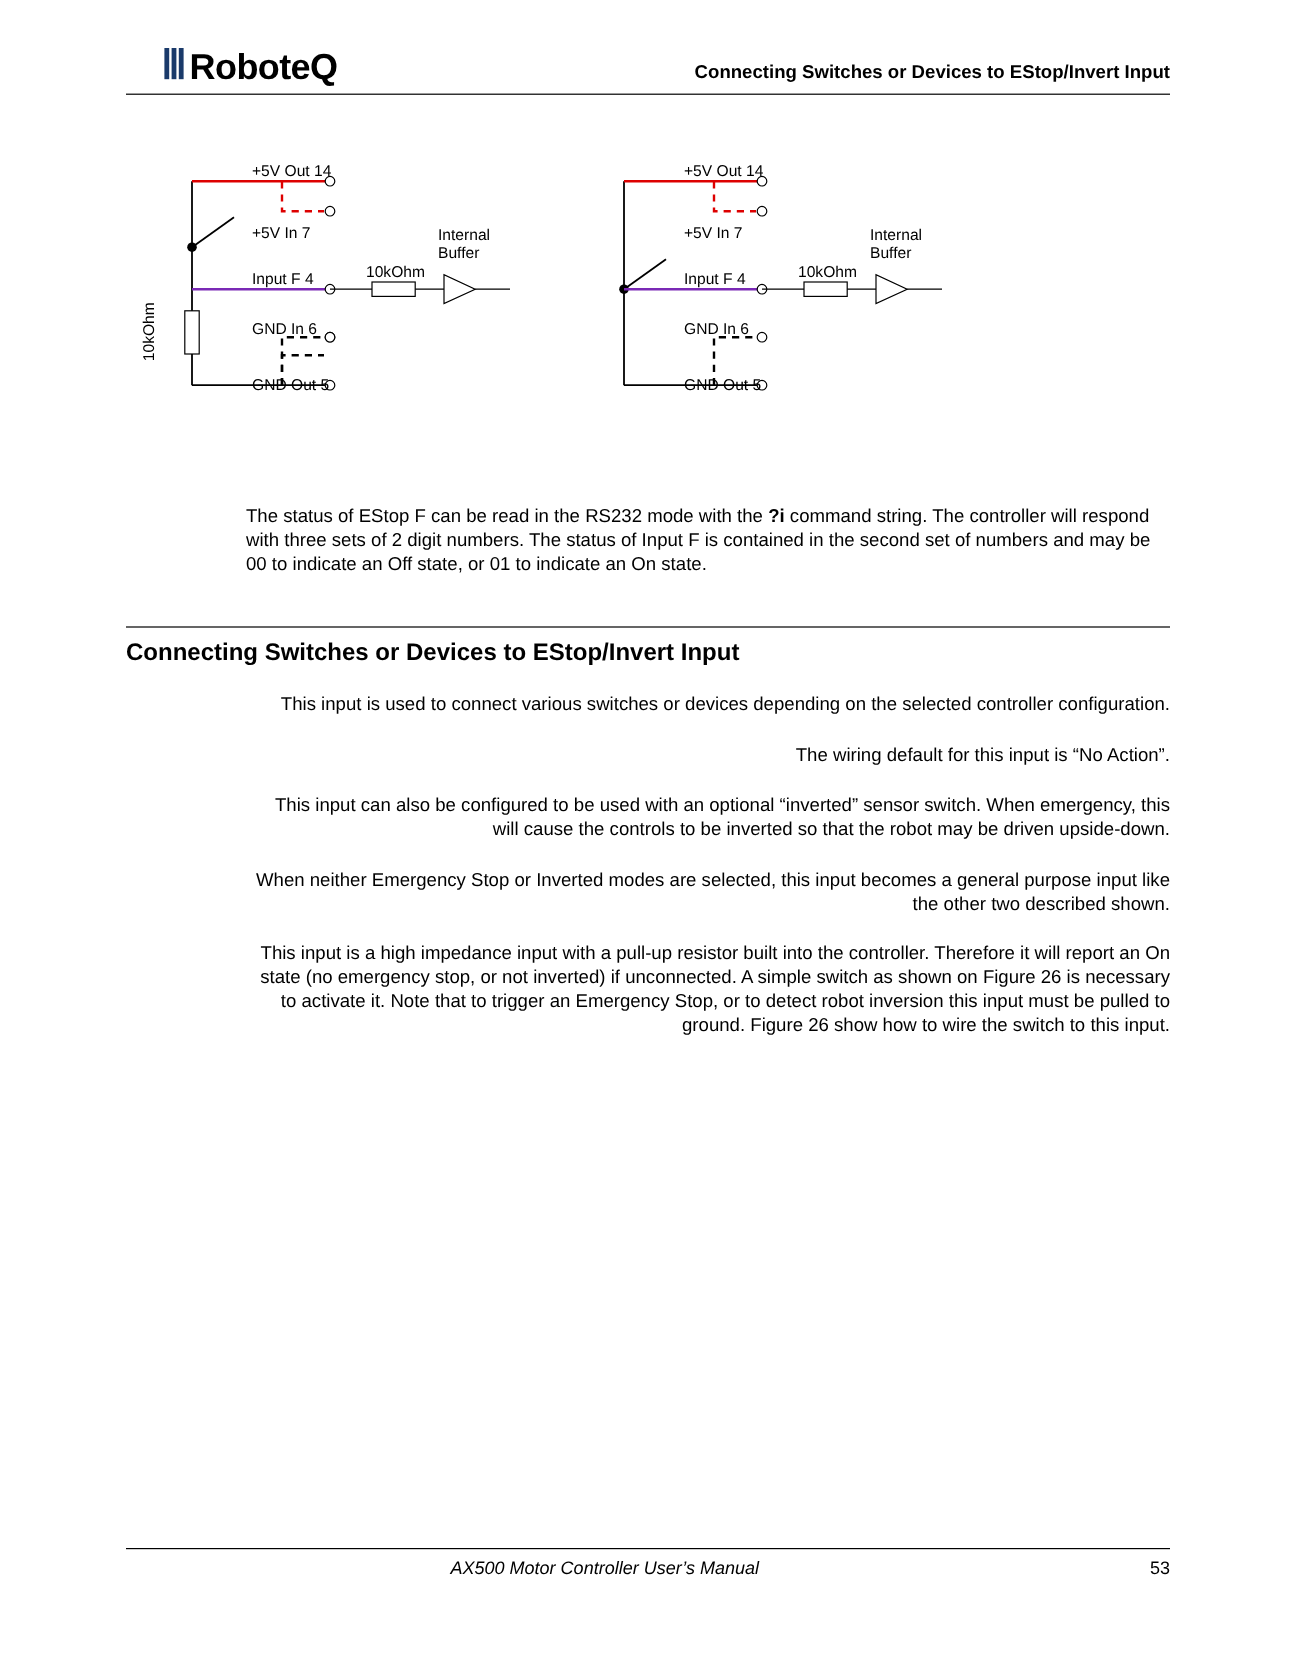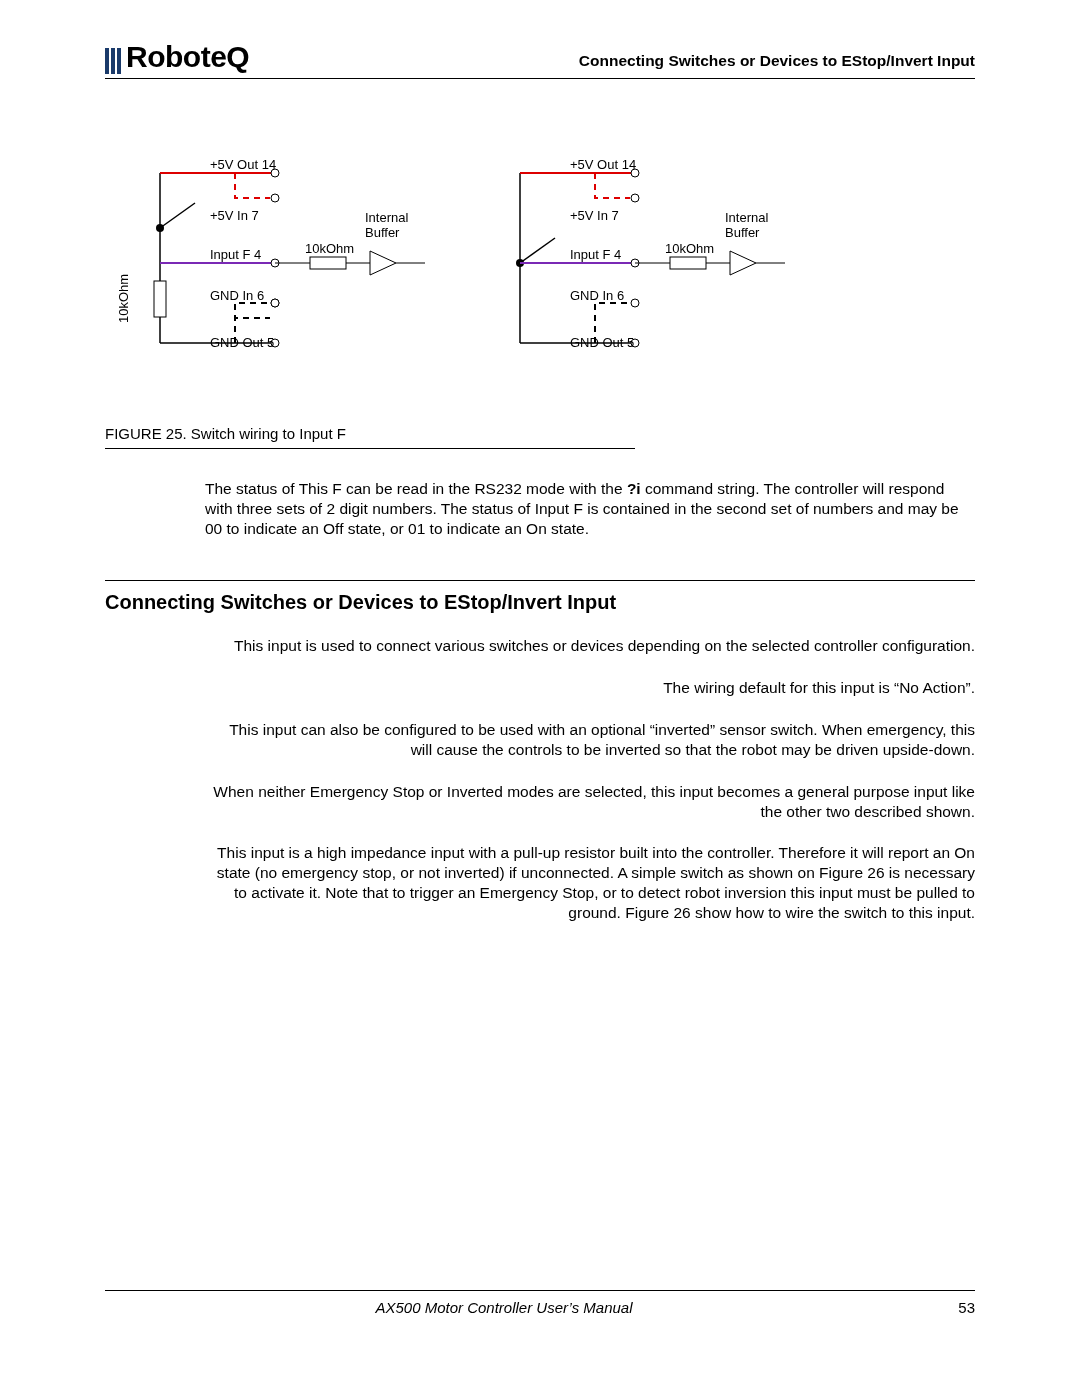--- a/index.html
+++ b/index.html
@@ -22,21 +22,22 @@
     align-items: flex-end;
     border-bottom: 1px solid #000;
     padding-bottom: 4px;
   }
   .logo {
     font-family: "Arial Black", Arial, sans-serif;
     font-weight: 900;
     font-size: 30px;
     letter-spacing: -0.5px;
     display: flex;
-    align-items: flex-end;
+    align-items: flex-start;
+    margin-left: 32px;
   }
   .logo-bars {
     display: inline-flex;
     gap: 2px;
     margin-right: 5px;
   }
   .logo-bars span {
     display: inline-block;
     width: 4px;
     height: 26px;
@@ -46,21 +47,21 @@
     flex: 1;
     text-align: right;
     font-weight: bold;
     font-size: 15.5px;
     padding-bottom: 4px;
   }
 
   .diagram-area {
     position: relative;
     height: 250px;
-    margin-top: 84px;
+    margin-top: 62px;
   }
   .schematic {
     position: absolute;
     width: 340px;
     height: 220px;
   }
   .schematic.left { left: 35px; top: 0; }
   .schematic.right { left: 395px; top: 0; }
   .schematic svg { position: absolute; left: 0; top: 0; }
   .slabel { position: absolute; font-size: 13px; white-space: nowrap; }
@@ -203,24 +204,23 @@
       <div class="slabel" style="left:70px; top:-6px;">+5V Out  14</div>
       <div class="slabel" style="left:70px; top:45px;">+5V In  7</div>
       <div class="slabel" style="left:70px; top:84px;">Input F  4</div>
       <div class="slabel" style="left:165px; top:78px;">10kOhm</div>
       <div class="slabel" style="left:225px; top:48px; line-height:1.15;">Internal<br>Buffer</div>
       <div class="slabel" style="left:70px; top:125px;">GND In  6</div>
       <div class="slabel" style="left:70px; top:172px;">GND Out  5</div>
     </div>
   </div>
 
-  <div class="caption-row">FIGURE 25.  Switch wiring to Input F</div>
 
   <p class="body-para">
-    <span>The status of This F can be read in the RS232 mode with the </span><b>?i</b><span> command string. The controller will respond with three sets of 2 digit numbers. The status of Input F is contained in the second set of numbers and may be 00 to indicate an Off state, or 01 to indicate an On state.</span>
+    <span>The status of EStop F can be read in the RS232 mode with the </span><b>?i</b><span> command string. The controller will respond with three sets of 2 digit numbers. The status of Input F is contained in the second set of numbers and may be 00 to indicate an Off state, or 01 to indicate an On state.</span>
   </p>
 
   <h2 class="section-heading">Connecting Switches or Devices to EStop/Invert Input</h2>
 
   <p class="body-para tight">This input is used to connect various switches or devices depending on the selected controller configuration.</p>
   <p class="body-para tight">The wiring default for this input is “No Action”.</p>
   <p class="body-para tight">This input can also be configured to be used with an optional “inverted” sensor switch. When emergency, this will cause the controls to be inverted so that the robot may be driven upside-down.</p>
   <p class="body-para tight">When neither Emergency Stop or Inverted modes are selected, this input becomes a general purpose input like the other two described shown.</p>
   <p class="body-para tight">This input is a high impedance input with a pull-up resistor built into the controller. Therefore it will report an On state (no emergency stop, or not inverted) if unconnected. A simple switch as shown on Figure 26 is necessary to activate it. Note that to trigger an Emergency Stop, or to detect robot inversion this input must be pulled to ground. Figure 26 show how to wire the switch to this input.</p>
 

